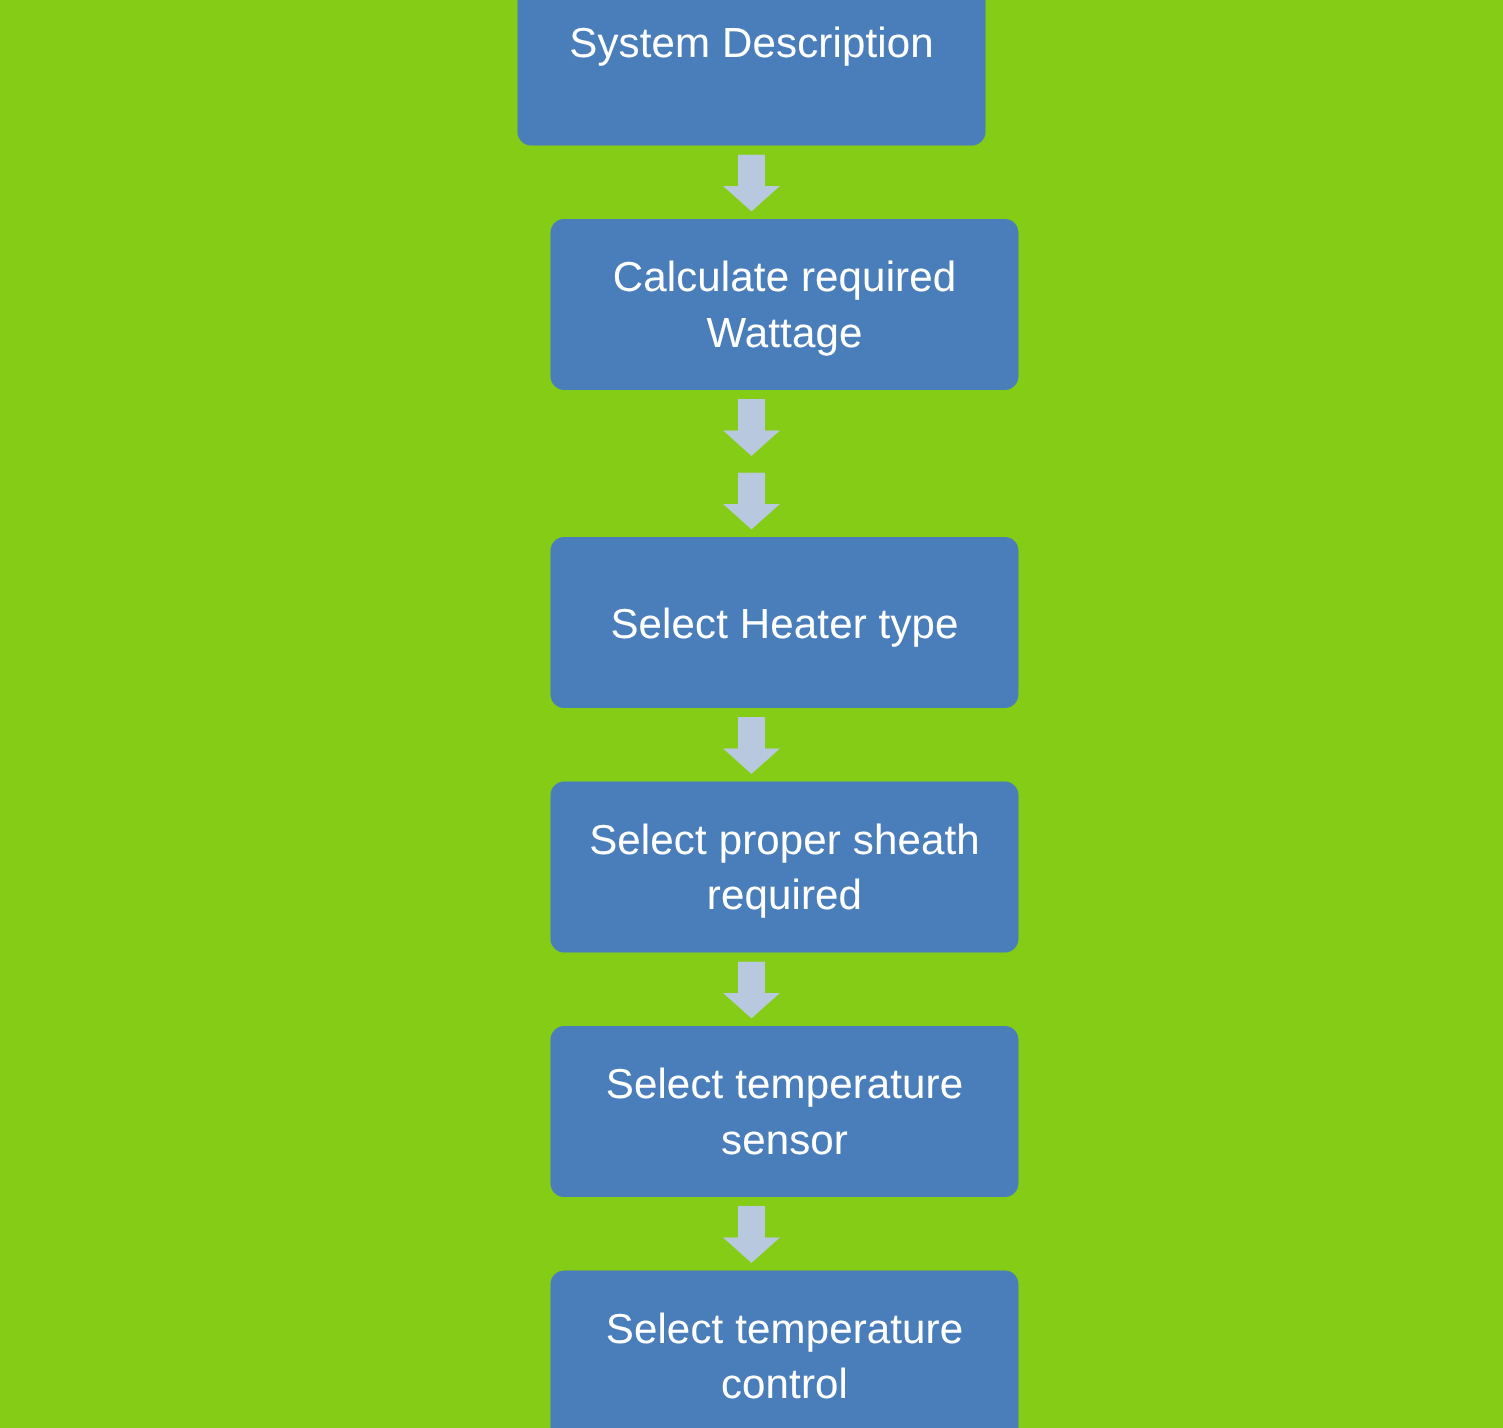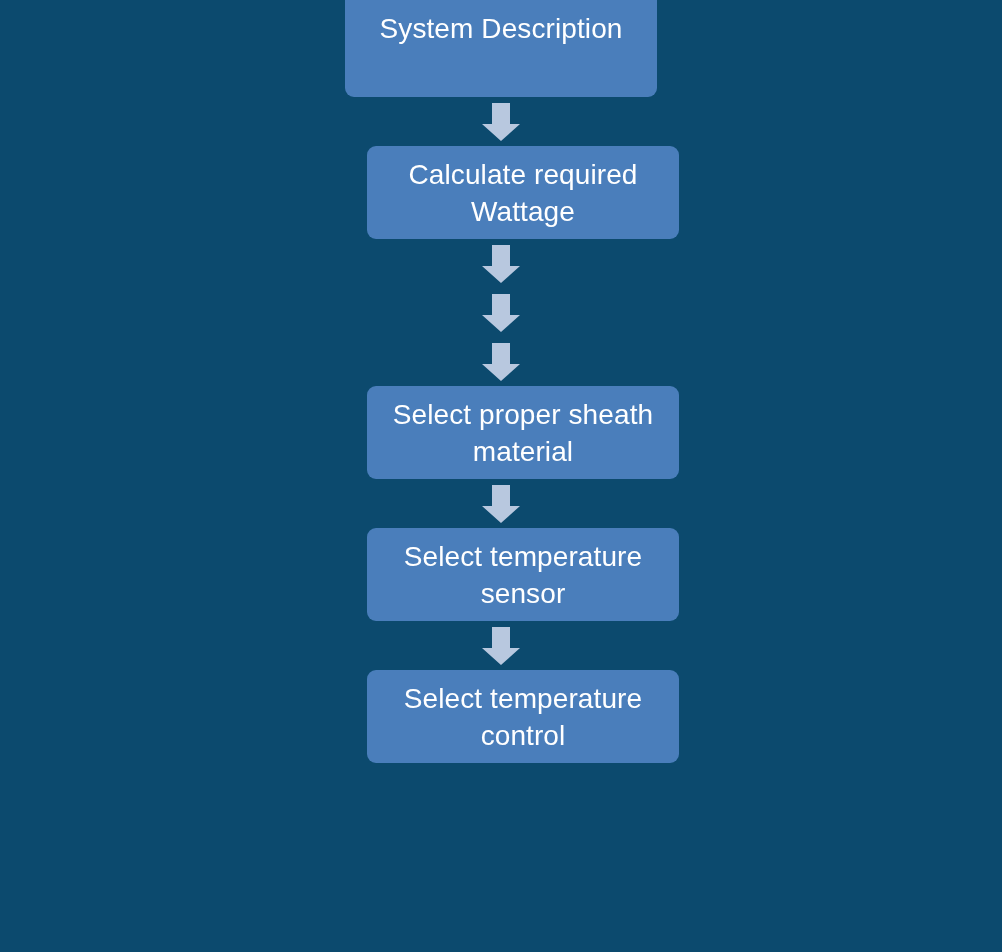--- a/index.html
+++ b/index.html
@@ -11,21 +11,21 @@
     width: 1002px;
     height: 952px;
     overflow: hidden;
     font-family: "Liberation Sans", sans-serif;
   }
 
   #flowchart {
     position: relative;
     width: 1002px;
     height: 952px;
-    background: #0c4a6e;
+    background: #84cc16;
   }
 
   .chain {
     position: absolute;
     left: 345px;
     top: -41px;            
     width: 312px;
     display: flex;
     flex-direction: column;
     align-items: center;
@@ -45,21 +45,21 @@
     font-size: 28px;
     line-height: 37px;
     letter-spacing: 0.1px;
     padding: 4px 10px;
     white-space: pre-line;
     user-select: none;
   }
 
   
   .node.short {
-    height: 93px;
+    height: 114px;
     margin-left: 44px;
   }
 
   .connector {
     width: 38px;
     height: 49px;
     display: flex;
     align-items: center;
     justify-content: center;
     flex: none;
@@ -94,29 +94,30 @@
       </svg>
     </div>
 
 
     <div class="connector">
       <svg viewBox="0 0 38 38">
         <path d="M10 0 H28 V21 H38 L19 38 L0 21 H10 Z" fill="#B8C8DF"></path>
       </svg>
     </div>
 
+    <div class="node short">Select Heater type</div>
 
     <div class="connector">
       <svg viewBox="0 0 38 38">
         <path d="M10 0 H28 V21 H38 L19 38 L0 21 H10 Z" fill="#B8C8DF"></path>
       </svg>
     </div>
 
     <div class="node short">Select proper sheath
-material</div>
+required</div>
 
     <div class="connector">
       <svg viewBox="0 0 38 38">
         <path d="M10 0 H28 V21 H38 L19 38 L0 21 H10 Z" fill="#B8C8DF"></path>
       </svg>
     </div>
 
     <div class="node short">Select temperature
 sensor</div>
 

